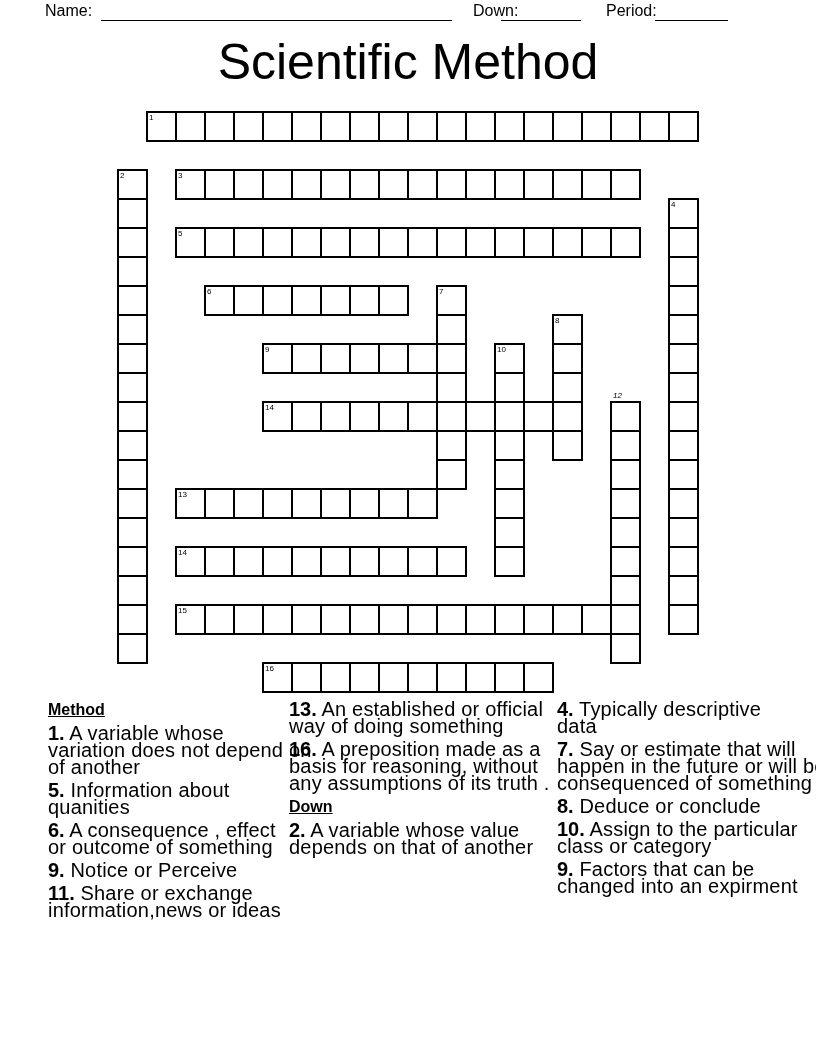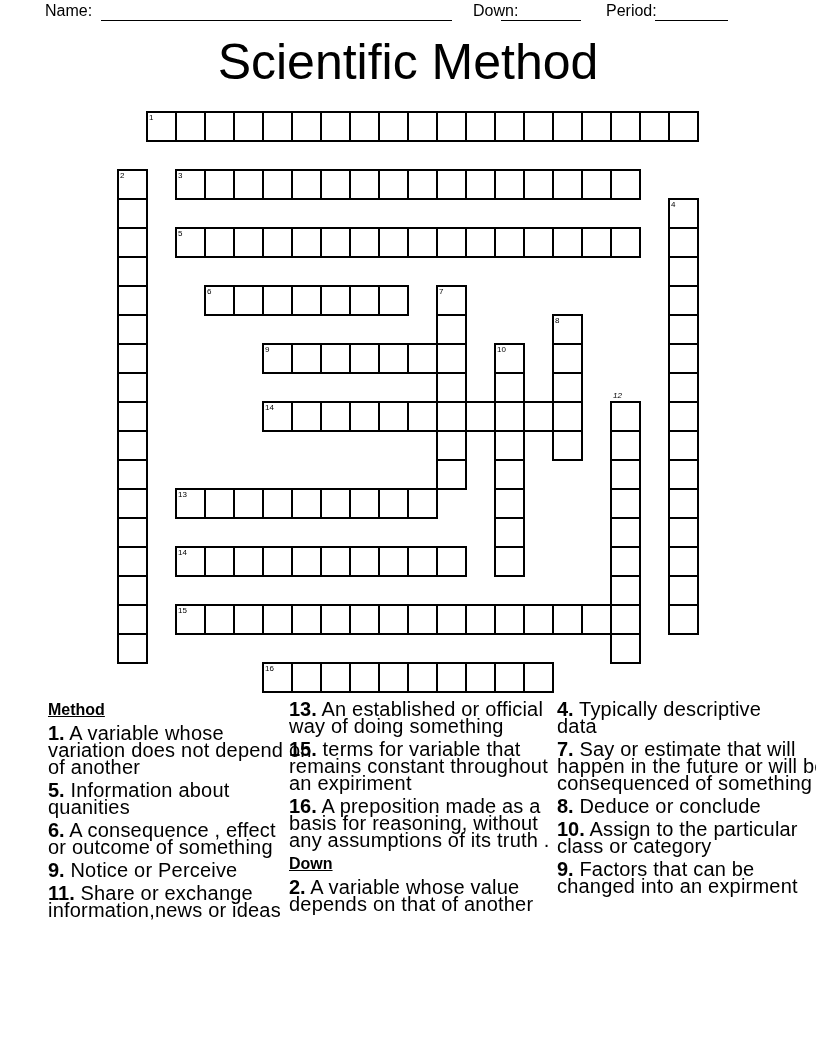--- a/index.html
+++ b/index.html
@@ -261,21 +261,20 @@
   <div class="clue-col" id="clue-col-0">
       <div class="clue-heading">Method</div>
       <div class="clue"><b>1.</b> A variable whose<br> variation does not depend on<br> of another</div>
       <div class="clue"><b>5.</b> Information about<br> quanities</div>
       <div class="clue"><b>6.</b> A consequence , effect<br> or outcome of something</div>
       <div class="clue"><b>9.</b> Notice or Perceive</div>
       <div class="clue"><b>11.</b> Share or exchange<br> information,news or ideas</div>
     </div>
   <div class="clue-col" id="clue-col-1">
       <div class="clue"><b>13.</b> An established or official<br> way of doing something</div>
-      <div class="clue"><b>15.</b> terms for variable that<br> remains constant throughout<br> an expiriment</div>
       <div class="clue"><b>16.</b> A preposition made as a<br> basis for reasoning, without<br> any assumptions of its truth .</div>
       <div class="clue-heading">Down</div>
       <div class="clue"><b>2.</b> A variable whose value<br> depends on that of another</div>
     </div>
   <div class="clue-col" id="clue-col-2">
       <div class="clue"><b>4.</b> Typically descriptive<br> data</div>
       <div class="clue"><b>7.</b> Say or estimate that will<br> happen in the future or will be<br> consequenced of something</div>
       <div class="clue"><b>8.</b> Deduce or conclude</div>
       <div class="clue"><b>10.</b> Assign to the particular<br> class or category</div>
       <div class="clue"><b>9.</b> Factors that can be<br> changed into an expirment</div>

